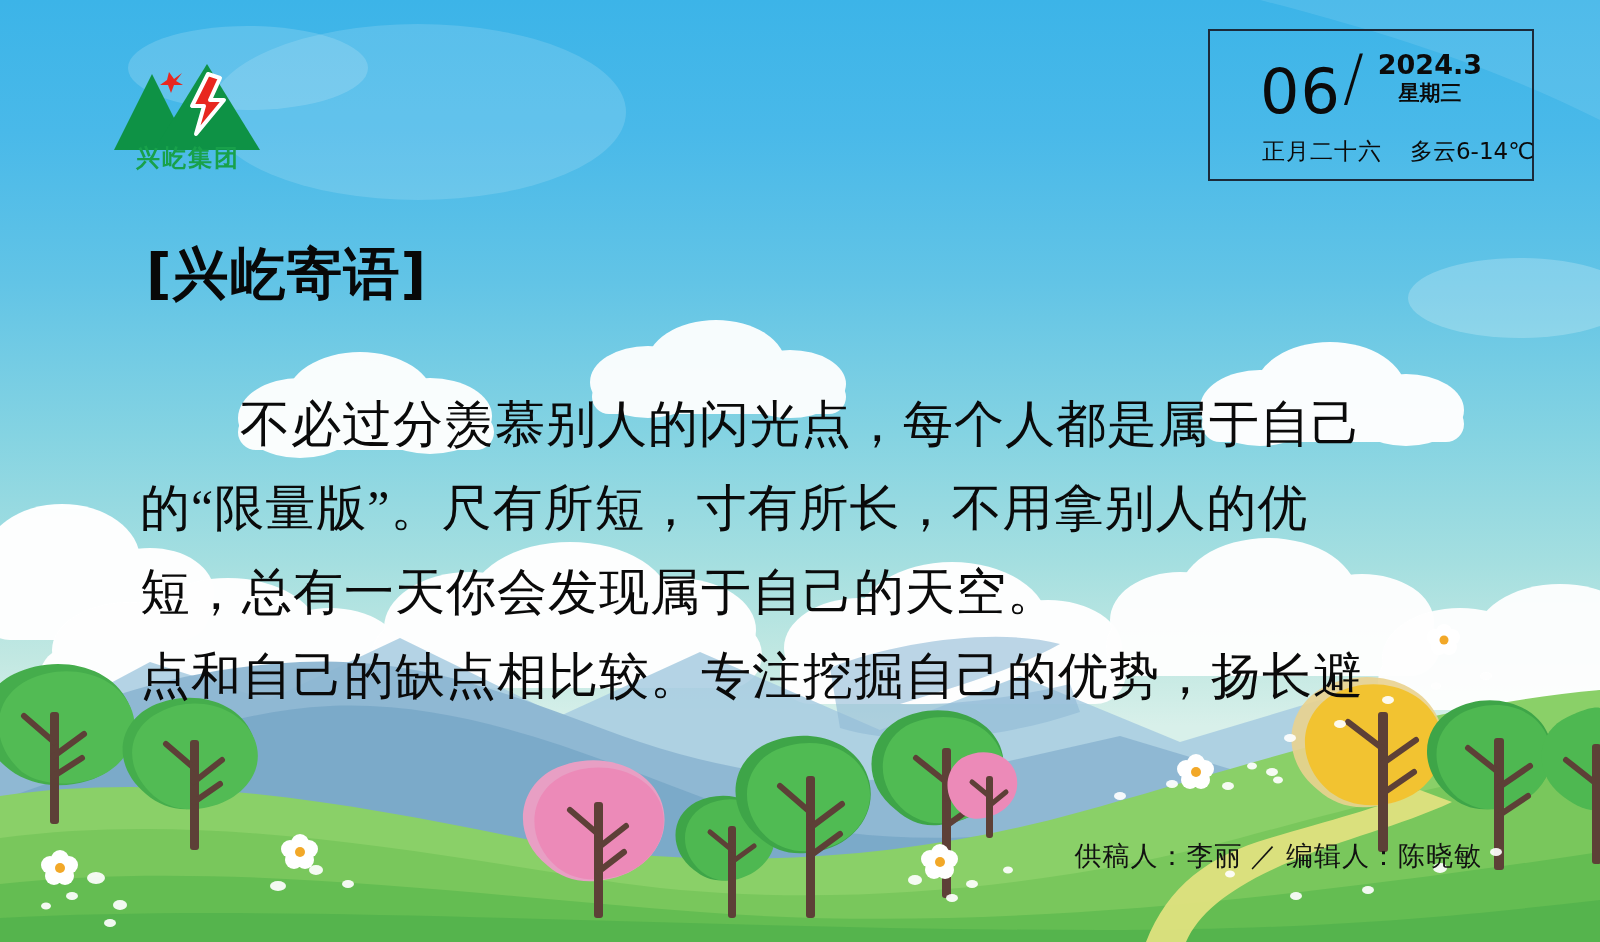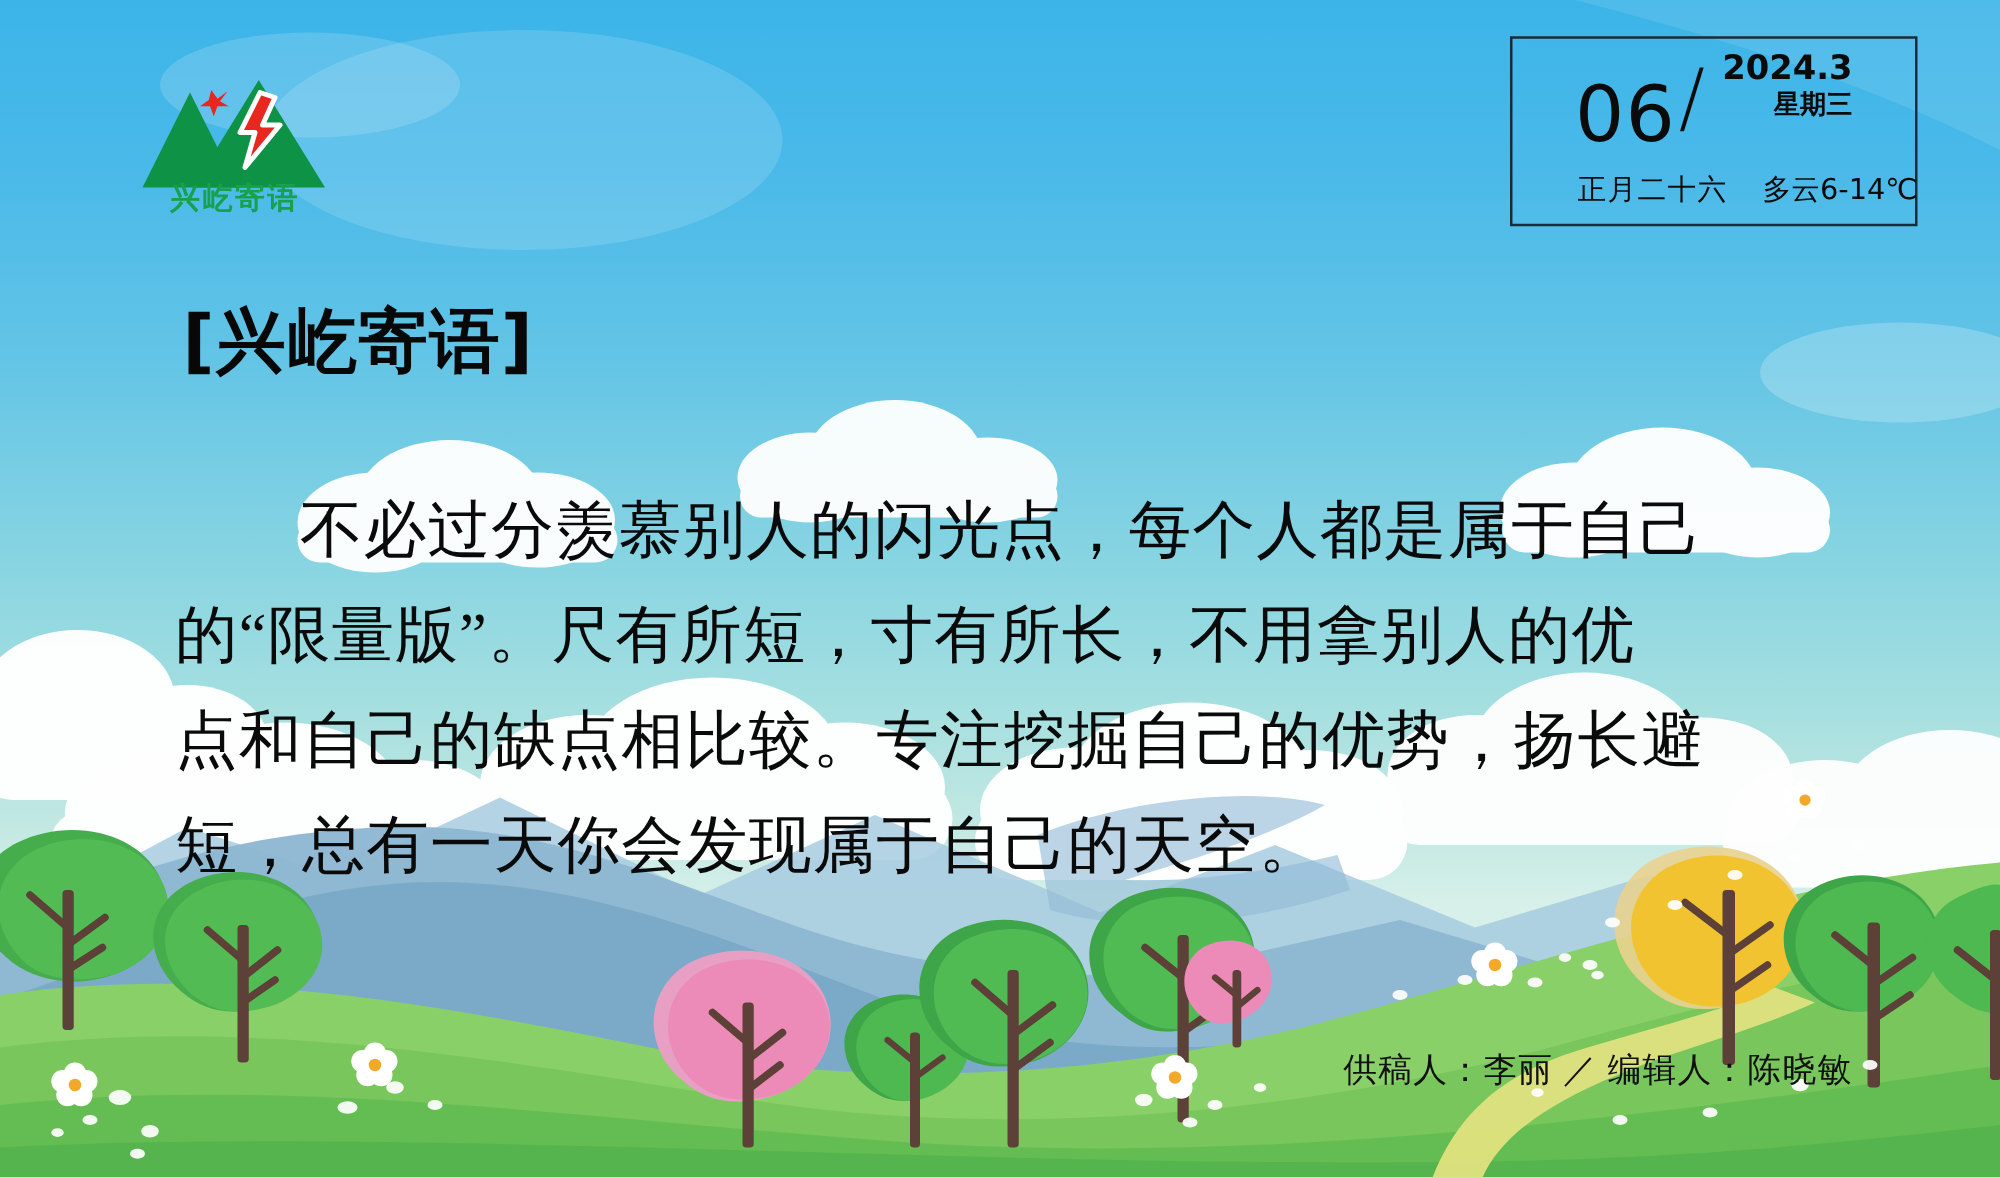--- a/index.html
+++ b/index.html
@@ -69,21 +69,21 @@
     margin-top: 22px;
   }
   #date-slash {
     font-family: "DejaVu Sans", sans-serif;
     font-size: 62px;
     line-height: 1;
     color: #0b0b0b;
     margin: 8px 14px 0 2px;
     font-weight: 300;
   }
-  #date-right { text-align: right; }
+  #date-right { margin-top: 10px; text-align: center; }
   #date-year {
     font-family: "DejaVu Sans", sans-serif;
     font-weight: bold;
     font-size: 27px;
     color: #0b0b0b;
     line-height: 1.15;
   }
   #date-week {
     font-family: "DejaVu Sans", sans-serif;
     font-weight: bold;
@@ -373,21 +373,21 @@
     </g>
   </svg>
 
   <div id="logo">
     <svg id="logo-mark" viewBox="0 0 160 108">
       <polygon points="44,26 82,102 6,102" fill="#0e9245"></polygon>
       <polygon points="99,16 152,102 46,102" fill="#0e9245"></polygon>
       <polygon points="61,24 66,31 74,25 68,33 75,37 66,37 63,45 60,37 52,37 59,32" fill="#e8271f"></polygon>
       <path d="M100,26 L84,58 L96,58 L88,86 L116,52 L102,52 L112,30 Z" fill="#e8271f" stroke="#ffffff" stroke-width="4" stroke-linejoin="round"></path>
     </svg>
-    <div id="logo-text">兴屹寄语</div>
+    <div id="logo-text">兴屹集团</div>
   </div>
 
   <div id="date-card">
     <div id="date-top">
       <span id="date-day">06</span>
       <span id="date-slash">/</span>
       <span id="date-right">
         <div id="date-year">2024.3</div>
         <div id="date-week">星期三</div>
       </span>
@@ -396,19 +396,19 @@
       <span id="date-lunar">正月二十六</span>
       <span id="date-weather">多云6-14℃</span>
     </div>
   </div>
 
   <div id="content">
     <div id="title">[兴屹寄语]</div>
     <div id="body-text">
       <p style="text-indent:100px;">不必过分羡慕别人的闪光点，每个人都是属于自己</p>
       <p>的“限量版”。尺有所短，寸有所长，不用拿别人的优</p>
+      <p>短，总有一天你会发现属于自己的天空。</p>
       <p>点和自己的缺点相比较。专注挖掘自己的优势，扬长避</p>
-      <p>短，总有一天你会发现属于自己的天空。</p>
     </div>
     <div id="credits">供稿人：李丽 ／ 编辑人：陈晓敏</div>
   </div>
 
 </div>
 
 </body></html>

